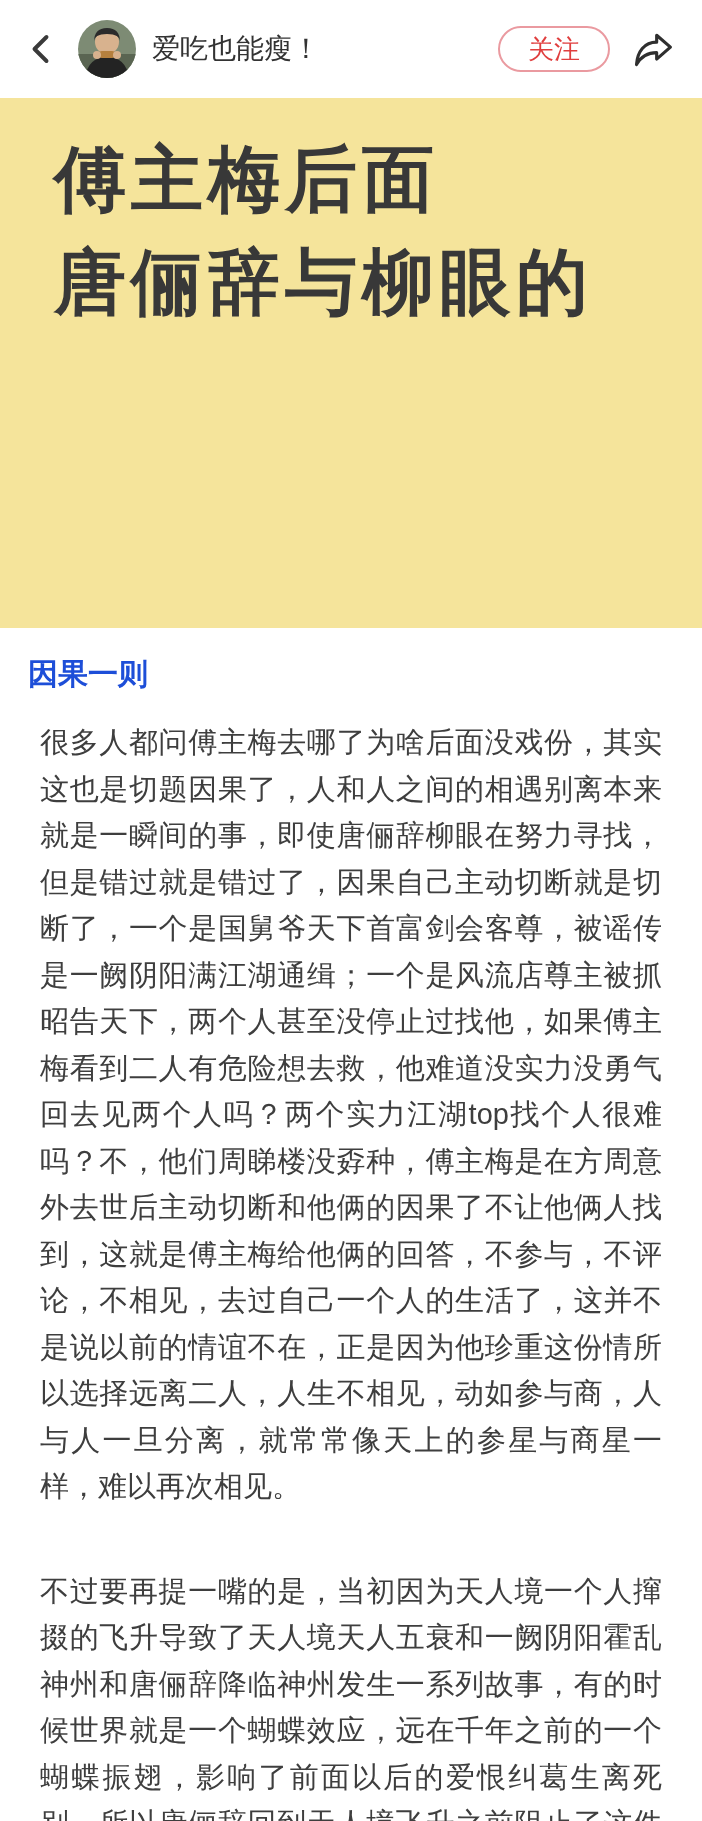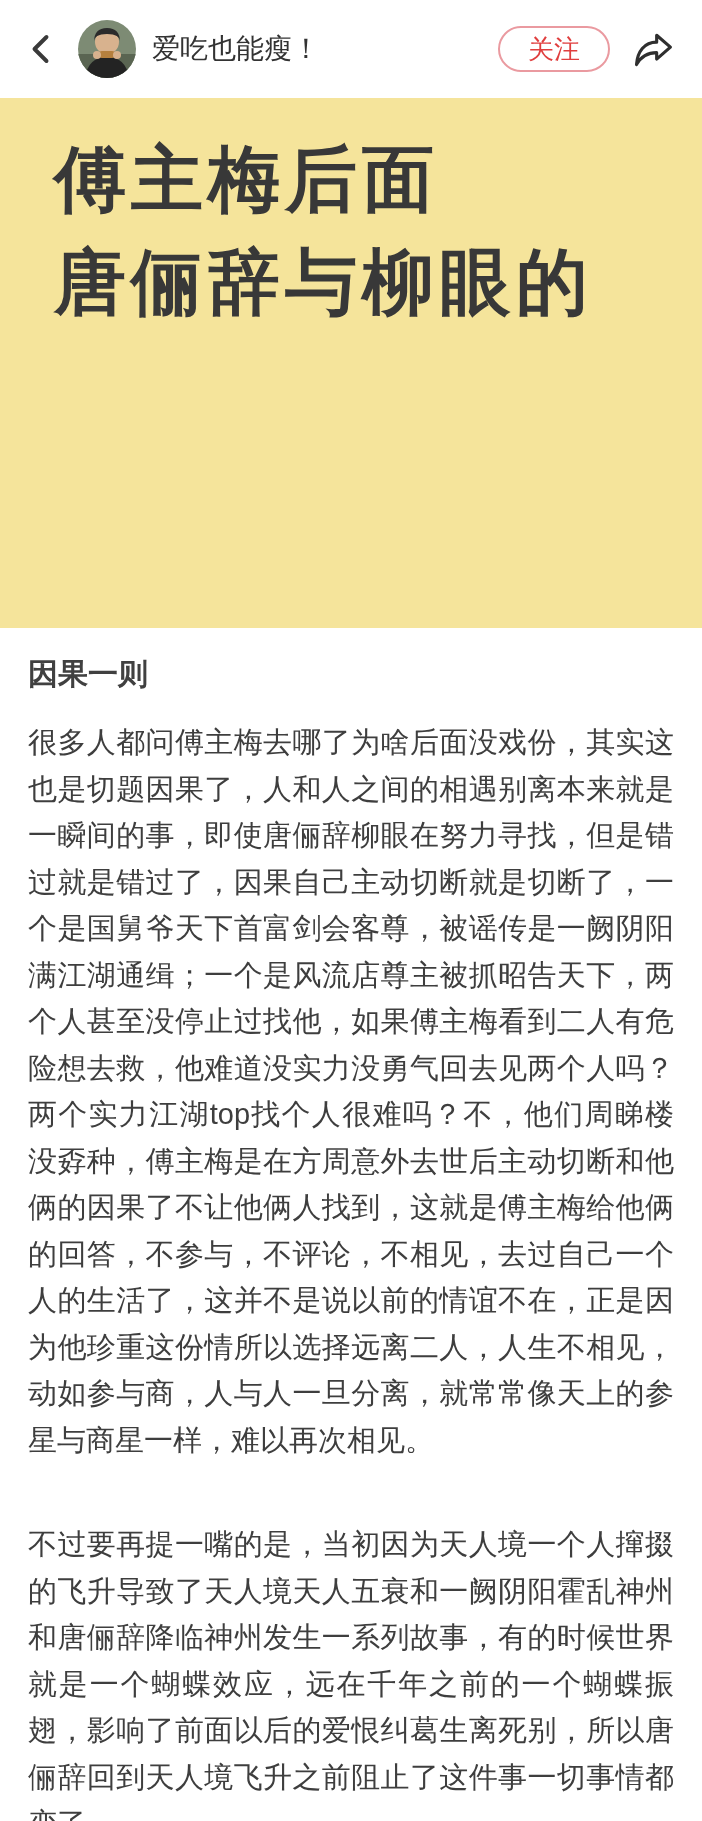--- a/index.html
+++ b/index.html
@@ -103,24 +103,24 @@
   }
   
   .article{
     padding:26px 28px 34px 28px;
     background:#ffffff;
   }
   .article-heading{
     margin:0 0 24px 0;
     font-size:30px;
     font-weight:700;
-    color:#404040;
+    color:#1d4ed8;
   }
   .para{
-    margin:0;
+    margin:12px;
     font-size:29px;
     line-height:46.5px;
     color:var(--body-text);
     text-align:justify;
     word-break:break-all;
   }
   .para + .para{
     margin-top:58px;
   }
 </style>

